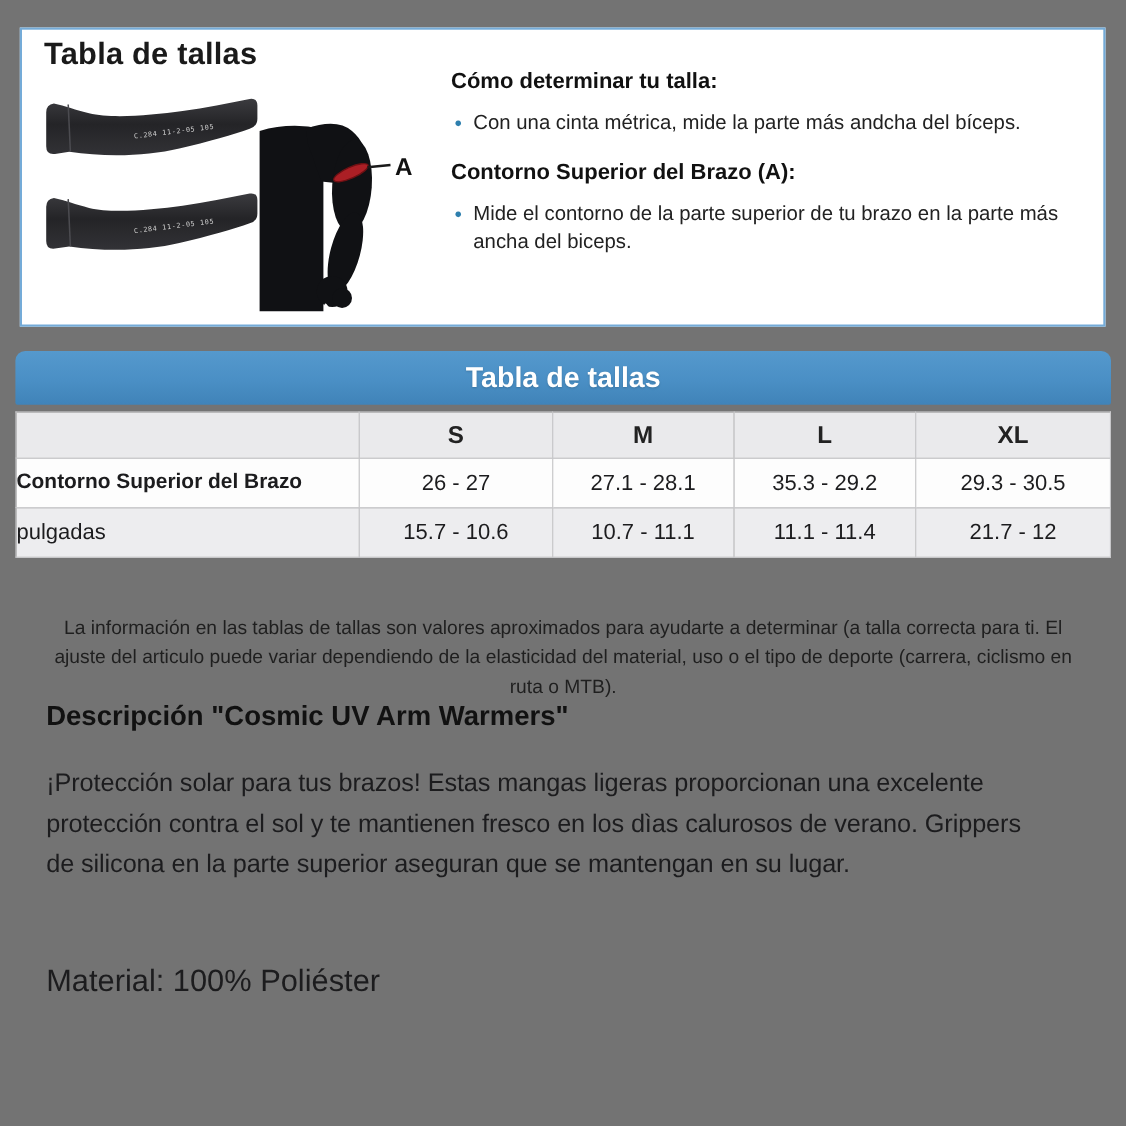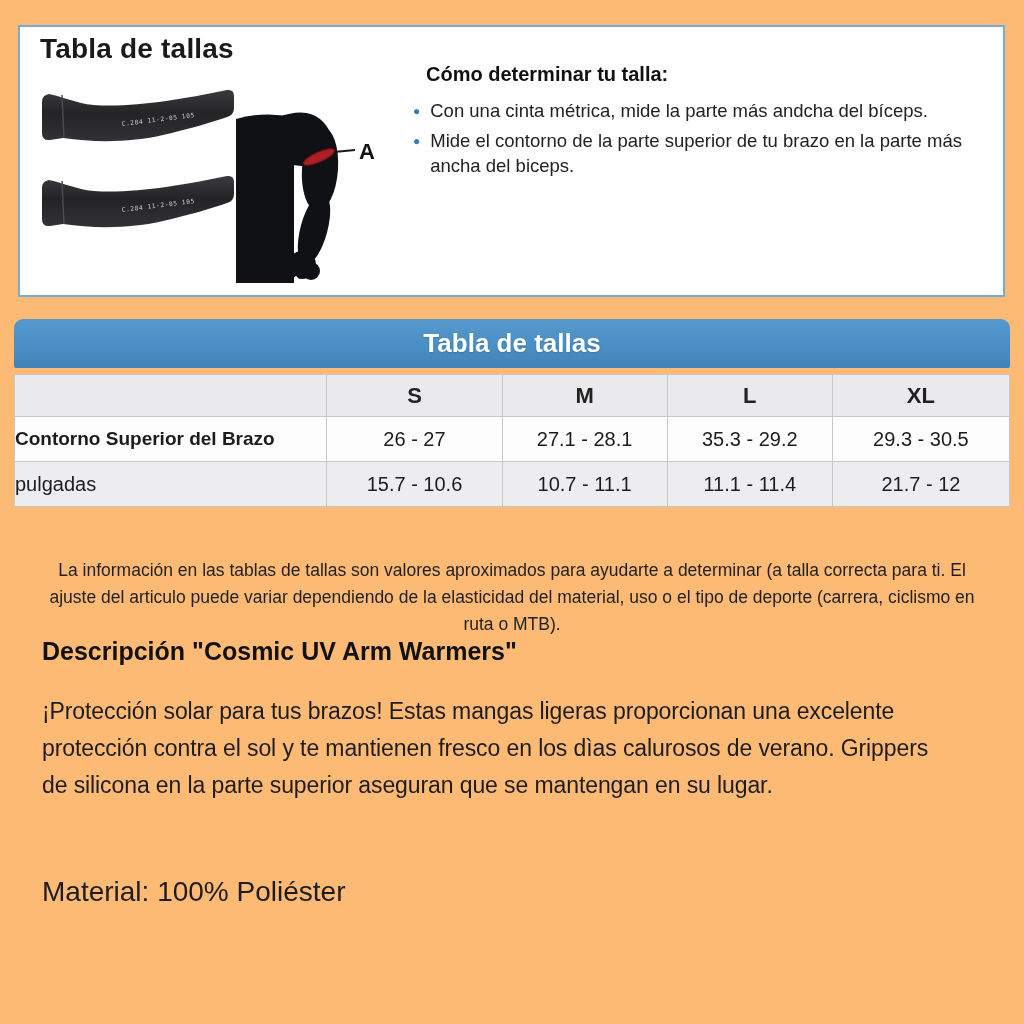--- a/index.html
+++ b/index.html
@@ -1,29 +1,29 @@
 <!DOCTYPE html>
 <html><head>
 <meta charset="utf-8">
 <style>
   * { margin:0; padding:0; box-sizing:border-box; }
   html,body { width:1024px; height:1024px; background:#ffffff;
     font-family:"Liberation Sans", sans-serif; color:#1d1d1f; }
-  .page { position:relative; width:1024px; height:1024px; overflow:hidden; background:#fdba74; }
+  .page { position:relative; width:1024px; height:1024px; overflow:hidden; background:#737373; }
 
   
   .size-guide-box { position:absolute; left:18px; top:25px; width:987px; height:272px;
     background:#fff; border:2px solid #74abd8; }
   .box-title { position:absolute; left:20px; top:6px; font-size:28px; font-weight:700;
     color:#1a1a1a; letter-spacing:.2px; }
   .sleeves-svg { position:absolute; left:18px; top:58px; }
   .torso-svg { position:absolute; left:214px; top:80px; }
 
   .guide-text { position:absolute; left:390px; top:28px; width:580px; }
-  .guide-heading { font-size:20px; font-weight:700; color:#111; margin:8px 16px 12px; }
+  .guide-heading { font-size:20px; font-weight:700; color:#111; margin:8px 0 12px; }
   .guide-heading.second { margin-top:22px; }
   .bullet-row { display:flex; align-items:flex-start; font-size:18.5px; line-height:1.38;
     color:#222; margin-bottom:4px; }
   .dot { color:#2e7fae; font-size:12px; line-height:1; margin:7px 10px 0 3px; flex:none; }
 
   
   .table-section { position:absolute; left:14px; top:319px; width:996px; }
   .table-title-bar { height:49px; background:linear-gradient(180deg,#5599cd 0%,#4a8fc5 55%,#4083b8 100%);
     border-radius:9px 9px 2px 2px; display:flex; align-items:center; justify-content:center; }
   .table-title-bar span { color:#ffffff; font-size:26px; font-weight:700;
@@ -88,20 +88,21 @@
       <path d="M100,45 L121,43" stroke="#1a1a1a" stroke-width="2.2"></path>
       <text x="125" y="52" font-size="22" font-weight="bold" fill="#111" font-family="Liberation Sans, sans-serif">A</text>
     </svg>
 
     <div class="guide-text">
       <h2 class="guide-heading">Cómo determinar tu talla:</h2>
       <div class="bullet-row">
         <span class="dot">●</span>
         <span>Con una cinta métrica, mide la parte más andcha del bíceps.</span>
       </div>
+      <h2 class="guide-heading second">Contorno Superior del Brazo (A):</h2>
       <div class="bullet-row">
         <span class="dot">●</span>
         <span>Mide el contorno de la parte superior de tu brazo en la parte más ancha del biceps.</span>
       </div>
     </div>
   </section>
 
   <section class="table-section">
     <div class="table-title-bar">
       <span>Tabla de tallas</span>

